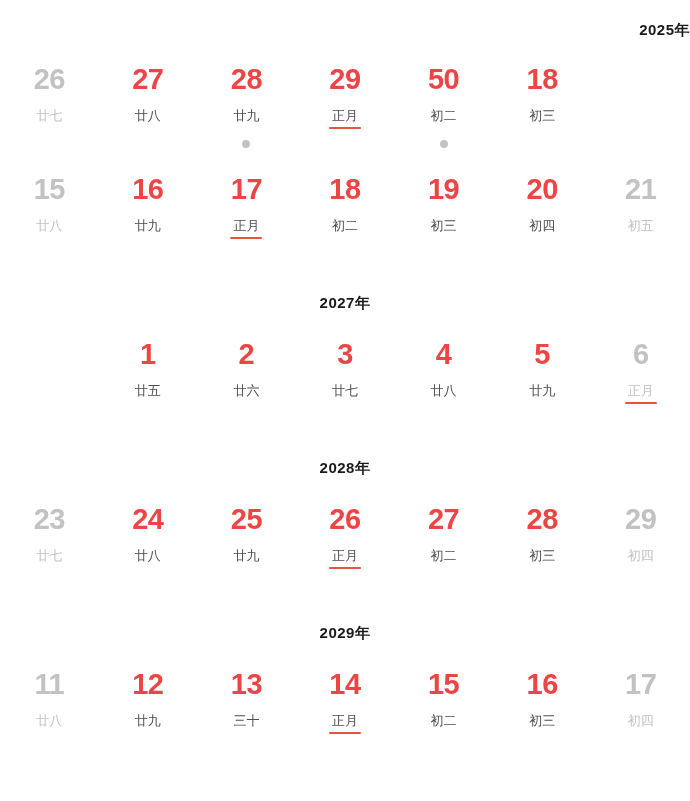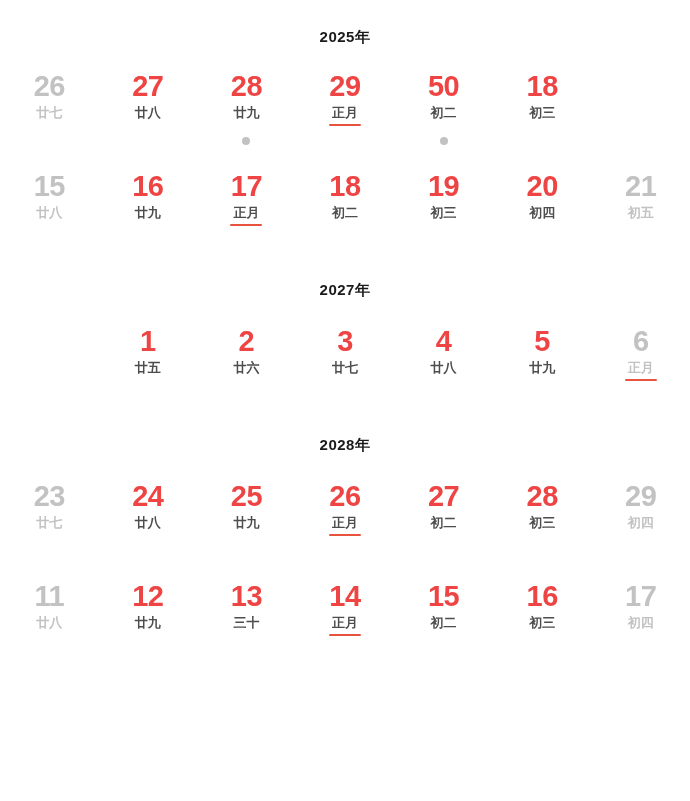--- a/index.html
+++ b/index.html
@@ -45,22 +45,21 @@
     font-size: 29px;
     font-weight: bold;
     line-height: 34px;
     color: #ef4444;
     letter-spacing: -0.5px;
   }
   .day-sub {
     font-size: 13px;
     line-height: 18px;
     color: #4d4d4d;
-    margin-top: 1px;
-    font-weight: bold;
+    margin-top: 11px;
   }
   .day-cell.dim .day-num { color: #c2c2c2; }
   .day-cell.dim .day-sub { color: #c2c2c2; }
   .day-cell.empty .day-num,
   .day-cell.empty .day-sub { visibility: hidden; }
   .underline {
     width: 32px;
     height: 2px;
     background: #e8533f;
     margin-top: 2px;
@@ -69,21 +68,21 @@
   .underline.hidden { visibility: hidden; }
   .dot {
     width: 8px;
     height: 8px;
     border-radius: 50%;
     background: #c2c2c2;
     margin-top: 11px;
   }
   .dot.hidden { visibility: hidden; }
   
-  .sec-title-1 { margin-top: 28px; }
+  .sec-title-1 { margin-top: 21px; text-align: right; }
   .row-gap-1 { margin-top: 20px; }
   .sec-title { margin-top: 36px; }
   .row-gap { margin-top: 22px; }
 </style>
 </head>
 <body>
 
 <div class="calendar">
     <div class="year-section">
       <div class="year-title sec-title-1">2025年</div>
@@ -266,20 +265,21 @@
         </div>
         <div class="day-cell dim">
           <div class="day-num">29</div>
           <div class="day-sub">初四</div>
           <div class="underline hidden"></div>
           <div class="dot hidden"></div>
         </div>
       </div>
     </div>
     <div class="year-section">
+      <div class="year-title sec-title">2029年</div>
       <div class="week-row row-gap">
         <div class="day-cell dim">
           <div class="day-num">11</div>
           <div class="day-sub">廿八</div>
           <div class="underline hidden"></div>
           <div class="dot hidden"></div>
         </div>
         <div class="day-cell">
           <div class="day-num">12</div>
           <div class="day-sub">廿九</div>

